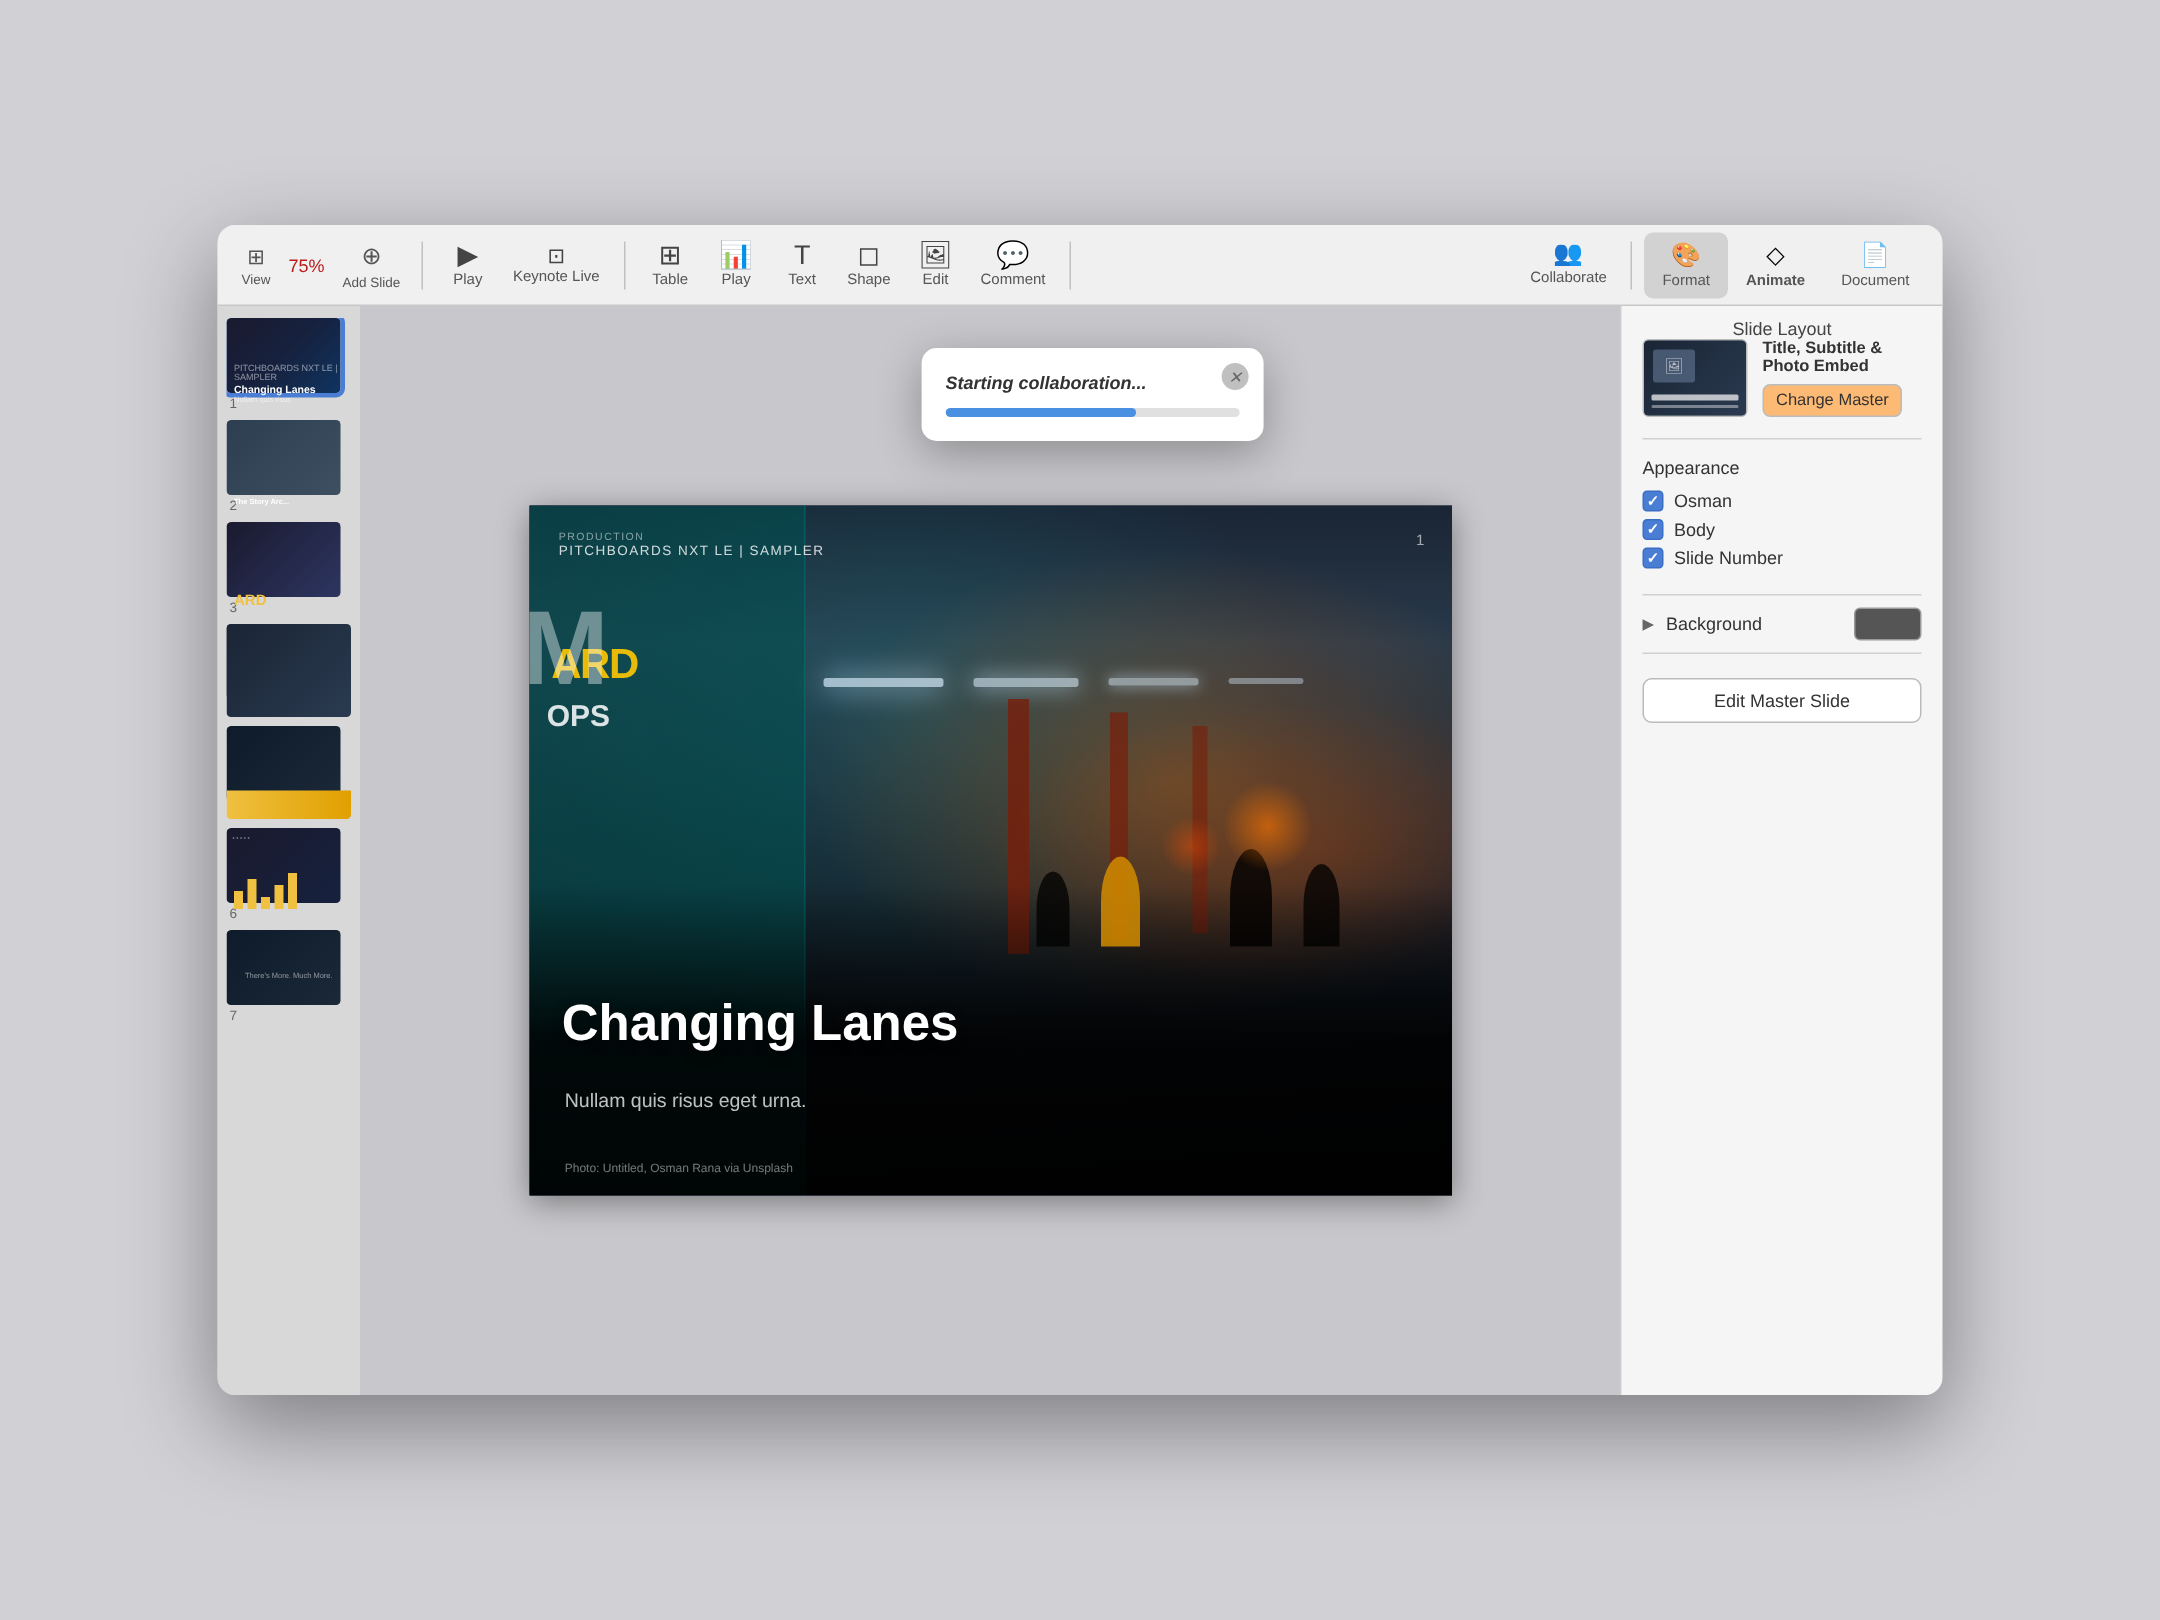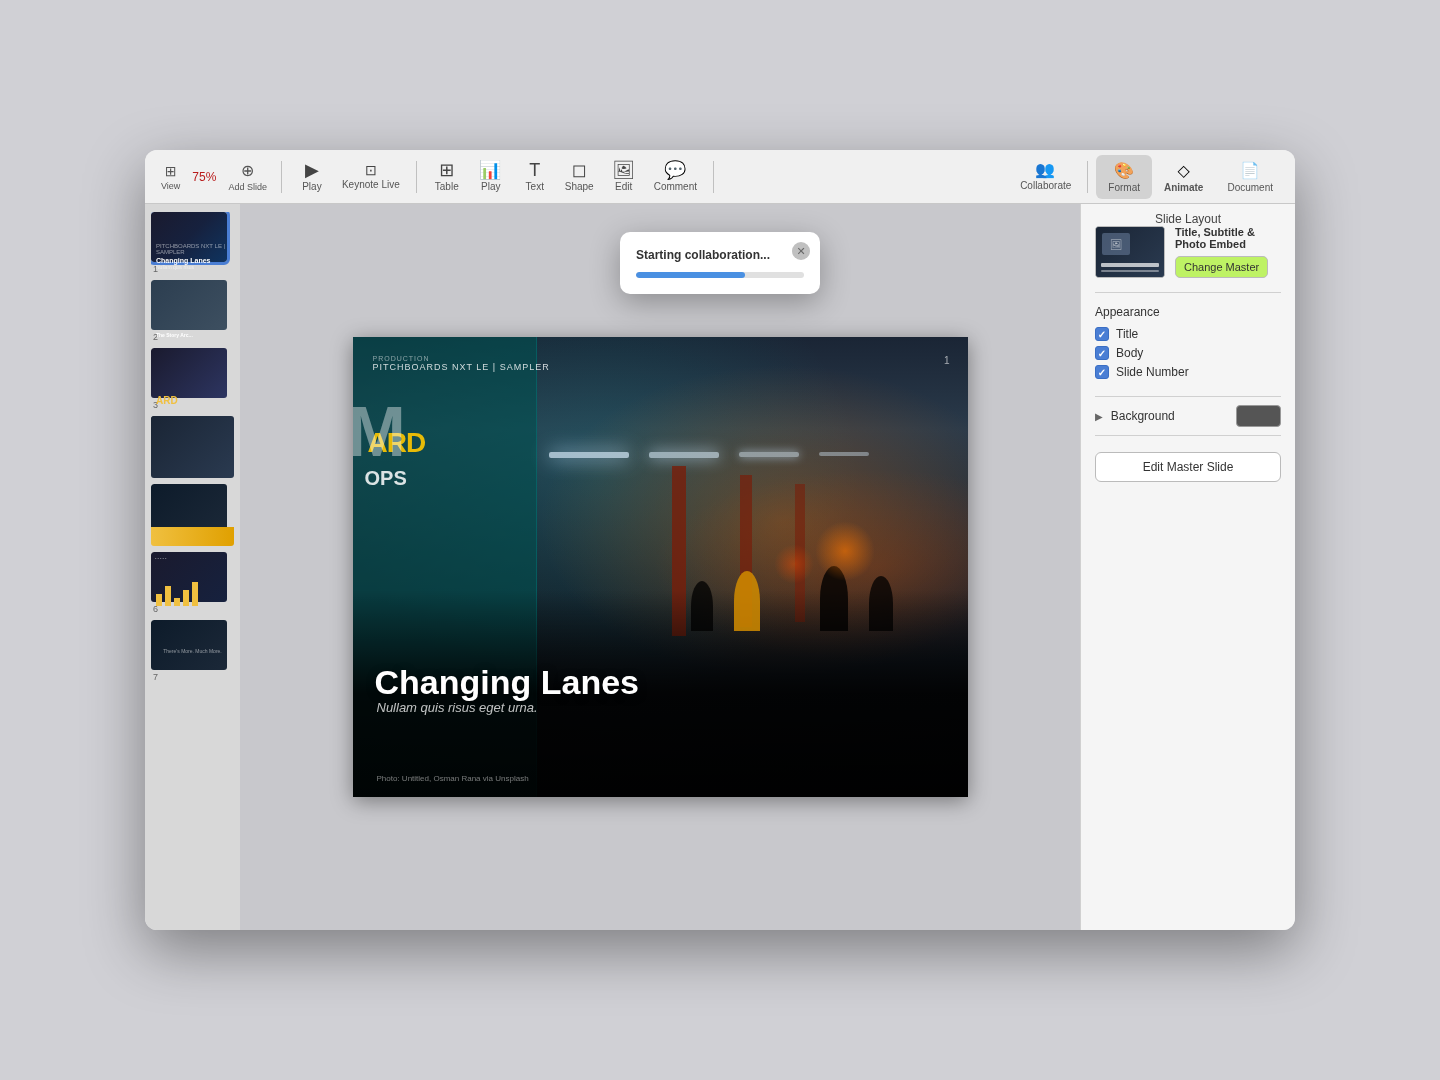--- a/index.html
+++ b/index.html
@@ -237,26 +237,27 @@
       background: rgba(0, 80, 80, 0.6);
       border-right: 1px solid rgba(0,150,150,0.3);
     }
 
     
     .collab-popup {
       position: absolute;
       top: 28px;
       left: 50%;
       transform: translateX(-20%);
-      width: 200px;
+      width: 228px;
       background: white;
       border-radius: 10px;
       padding: 16px;
       box-shadow: 0 8px 30px rgba(0,0,0,0.3);
       z-index: 100;
+      font-style: italic;
     }
     .collab-title {
       font-size: 12px;
       font-weight: 600;
       color: #333;
       margin-bottom: 10px;
     }
     .collab-progress-bar {
       height: 6px;
       background: #e0e0e0;
@@ -347,21 +348,21 @@
     .layout-info {
       flex: 1;
     }
     .layout-name {
       font-size: 11px;
       font-weight: 600;
       color: #333;
       margin-bottom: 6px;
     }
     .change-master-btn {
-      background: #bef264;
+      background: #fdba74;
       border: 1px solid #bbb;
       border-radius: 5px;
       padding: 4px 8px;
       font-size: 11px;
       color: #333;
       cursor: pointer;
       white-space: nowrap;
     }
 
     .divider {
@@ -701,21 +702,21 @@
 
         <div style="position:absolute;top:90px;left:15px;color:rgba(255,200,0,0.9);font-size:28px;font-weight:700;letter-spacing:-1px;">ARD</div>
         <div style="position:absolute;top:130px;left:12px;color:rgba(255,255,255,0.85);font-size:20px;font-weight:700;">OPS</div>
 
         <div style="position:absolute;top:55px;left:-5px;color:rgba(255,255,255,0.4);font-size:70px;font-weight:700;">M</div>
 
         <div style="position:absolute;bottom:95px;left:22px;">
           <div style="font-size:34px;font-weight:700;color:white;text-shadow:0 2px 8px rgba(0,0,0,0.5);">Changing Lanes</div>
         </div>
 
-        <div style="position:absolute;bottom:82px;left:24px;font-size:13px;color:rgba(255,255,255,0.75);font-style:italic;">Nullam quis risus eget urna.</div>
+        <div style="position:absolute;bottom:56px;left:24px;font-size:13px;color:rgba(255,255,255,0.75);">Nullam quis risus eget urna.</div>
 
         <div style="position:absolute;bottom:14px;left:24px;font-size:8px;color:rgba(255,255,255,0.45);">Photo: Untitled, Osman Rana via Unsplash</div>
 
         <div style="position:absolute;right:15%;top:40%;width:60px;height:60px;background:radial-gradient(circle,rgba(255,120,0,0.6) 0%,transparent 70%);border-radius:50%;"></div>
         <div style="position:absolute;right:25%;top:45%;width:40px;height:40px;background:radial-gradient(circle,rgba(255,80,0,0.4) 0%,transparent 70%);border-radius:50%;"></div>
       </div>
 
       <div class="collab-popup">
         <div class="collab-title">Starting collaboration...</div>
         <div class="collab-progress-bar">
@@ -750,21 +751,21 @@
 
       <div class="divider"></div>
 
       <div class="appearance-section">
         <div class="appearance-title">Appearance</div>
 
         <div class="checkbox-item">
           <div class="checkbox">
             <span class="checkbox-check">✓</span>
           </div>
-          <span class="checkbox-label">Title</span>
+          <span class="checkbox-label">Osman</span>
         </div>
 
         <div class="checkbox-item">
           <div class="checkbox">
             <span class="checkbox-check">✓</span>
           </div>
           <span class="checkbox-label">Body</span>
         </div>
 
         <div class="checkbox-item">

